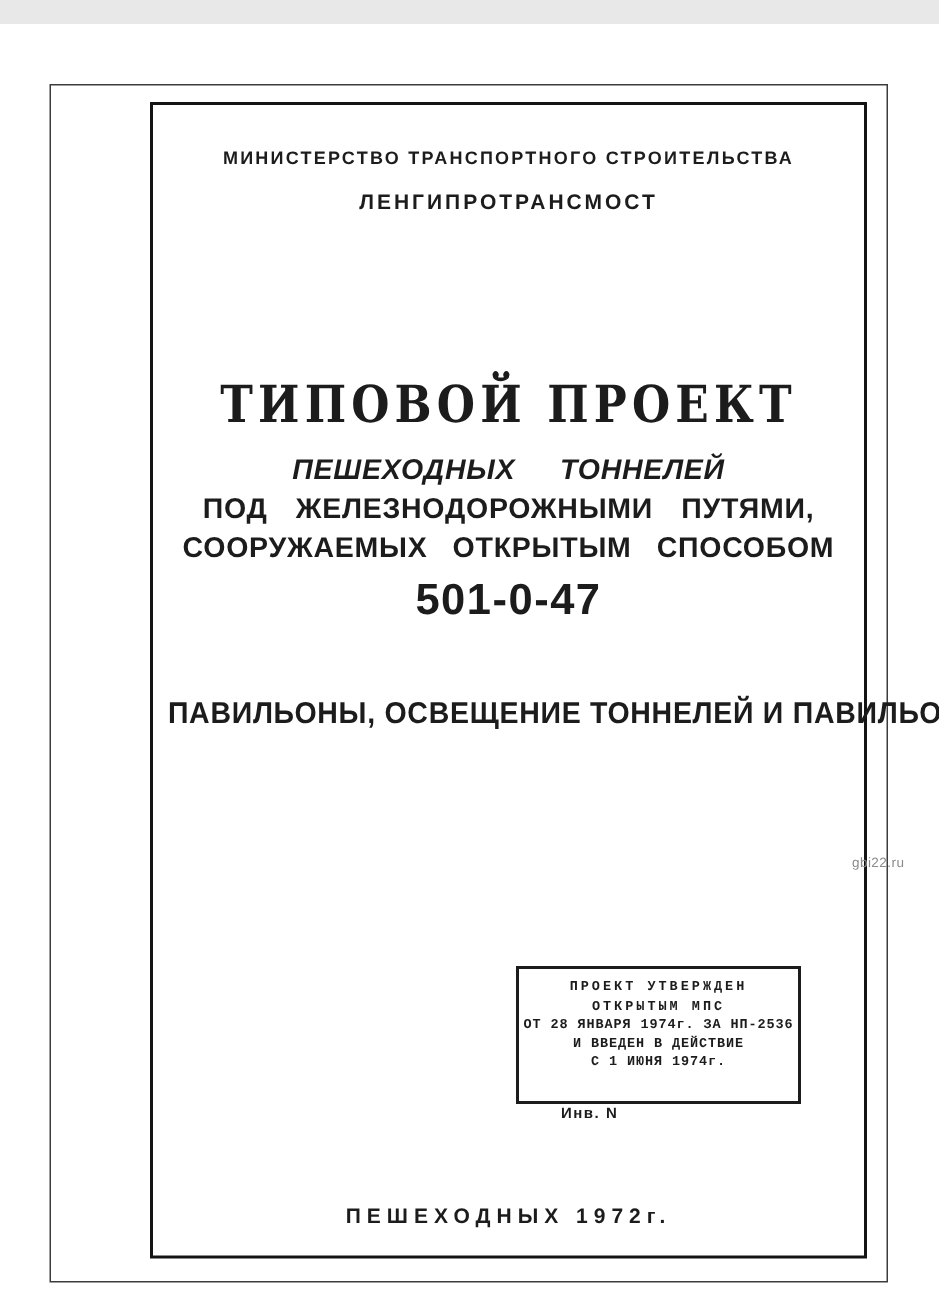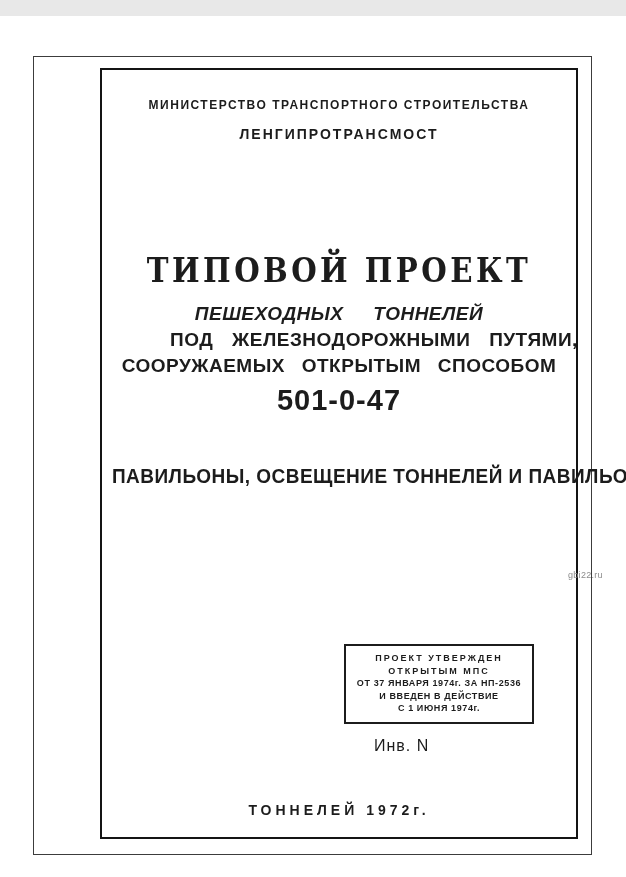--- a/index.html
+++ b/index.html
@@ -36,21 +36,21 @@
     top: 234px;
     font-family: "DejaVu Serif", serif;
     font-weight: bold;
     font-size: 34px;
     letter-spacing: 4px;
     transform: scaleX(0.86);
     transform-origin: center;
   }
   .sub-line { font-size: 19px; font-weight: bold; letter-spacing: 0.5px; }
   .sub1 { top: 287px; word-spacing: 24px; font-style: italic; }
-  .sub2 { top: 313px; word-spacing: 13px; padding-left: 35px; }
+  .sub2 { top: 313px; word-spacing: 13px; }
   .sub3 { top: 339px; word-spacing: 11px; }
   .series-number { top: 368px; font-size: 29px; font-weight: bold; letter-spacing: 1px; }
   .album-line { top: 403px; font-size: 26px; font-weight: bold; letter-spacing: 3px; }
   .album-roman {
     display: inline-block;
     margin-left: 10px;
     padding: 0 4px;
     border-top: 3px solid #1c1c1c;
     border-bottom: 3px solid #1c1c1c;
     line-height: 1.0;
@@ -59,32 +59,33 @@
     top: 449px;
     font-size: 20px;
     font-weight: bold;
     letter-spacing: 0.5px;
     transform: scaleX(0.95);
     transform-origin: center;
   }
   .stamp {
     position: absolute;
     left: 344px; top: 628px;
-    width: 190px; height: 80px;
+    width: 190px; height: 92px;
     box-sizing: border-box;
     border: 2px solid #1c1c1c;
     padding-top: 6px;
     text-align: center;
+    font-family: Liberation Mono, monospace;
   }
   .stamp-line { font-size: 9px; font-weight: bold; line-height: 12.5px; letter-spacing: 0.6px; white-space: nowrap; }
   .stamp-line.wide { letter-spacing: 2px; }
   .inventory-label {
     position: absolute;
     left: 374px; top: 721px;
-    font-size: 16px; font-weight: normal; letter-spacing: 1px;
+    font-size: 10px; font-weight: bold; letter-spacing: 1px;
   }
   .inventory-number {
     position: absolute;
     left: 410px; top: 697px;
     font-family: "DejaVu Serif", serif;
     font-style: italic;
     font-size: 37px;
     letter-spacing: 1px;
   }
   .footer-line { top: 786px; font-size: 14px; font-weight: bold; letter-spacing: 4px; }
@@ -114,24 +115,24 @@
   <div class="centered sub-line sub3">СООРУЖАЕМЫХ ОТКРЫТЫМ СПОСОБОМ</div>
 
   <div class="centered series-number">501-0-47</div>
 
 
   <div class="centered album-contents">ПАВИЛЬОНЫ, ОСВЕЩЕНИЕ ТОННЕЛЕЙ И ПАВИЛЬОНОВ</div>
 
   <div class="stamp">
     <div class="stamp-line wide">ПРОЕКТ УТВЕРЖДЕН</div>
     <div class="stamp-line wide">ОТКРЫТЫМ МПС</div>
-    <div class="stamp-line">ОТ 37 ЯНВАРЯ 1974г. ЗА НП-2536</div>
+    <div class="stamp-line">ОТ 28 ЯНВАРЯ 1974г. ЗА НП-2536</div>
     <div class="stamp-line">И ВВЕДЕН В ДЕЙСТВИЕ</div>
     <div class="stamp-line">С 1 ИЮНЯ 1974г.</div>
   </div>
 
   <div class="inventory-label">Инв. N</div>
 
-  <div class="centered footer-line">ТОННЕЛЕЙ 1972г.</div>
+  <div class="centered footer-line">ПЕШЕХОДНЫХ 1972г.</div>
 
   <div class="watermark">gbi22.ru</div>
 
 </div>
 
 </body></html>

